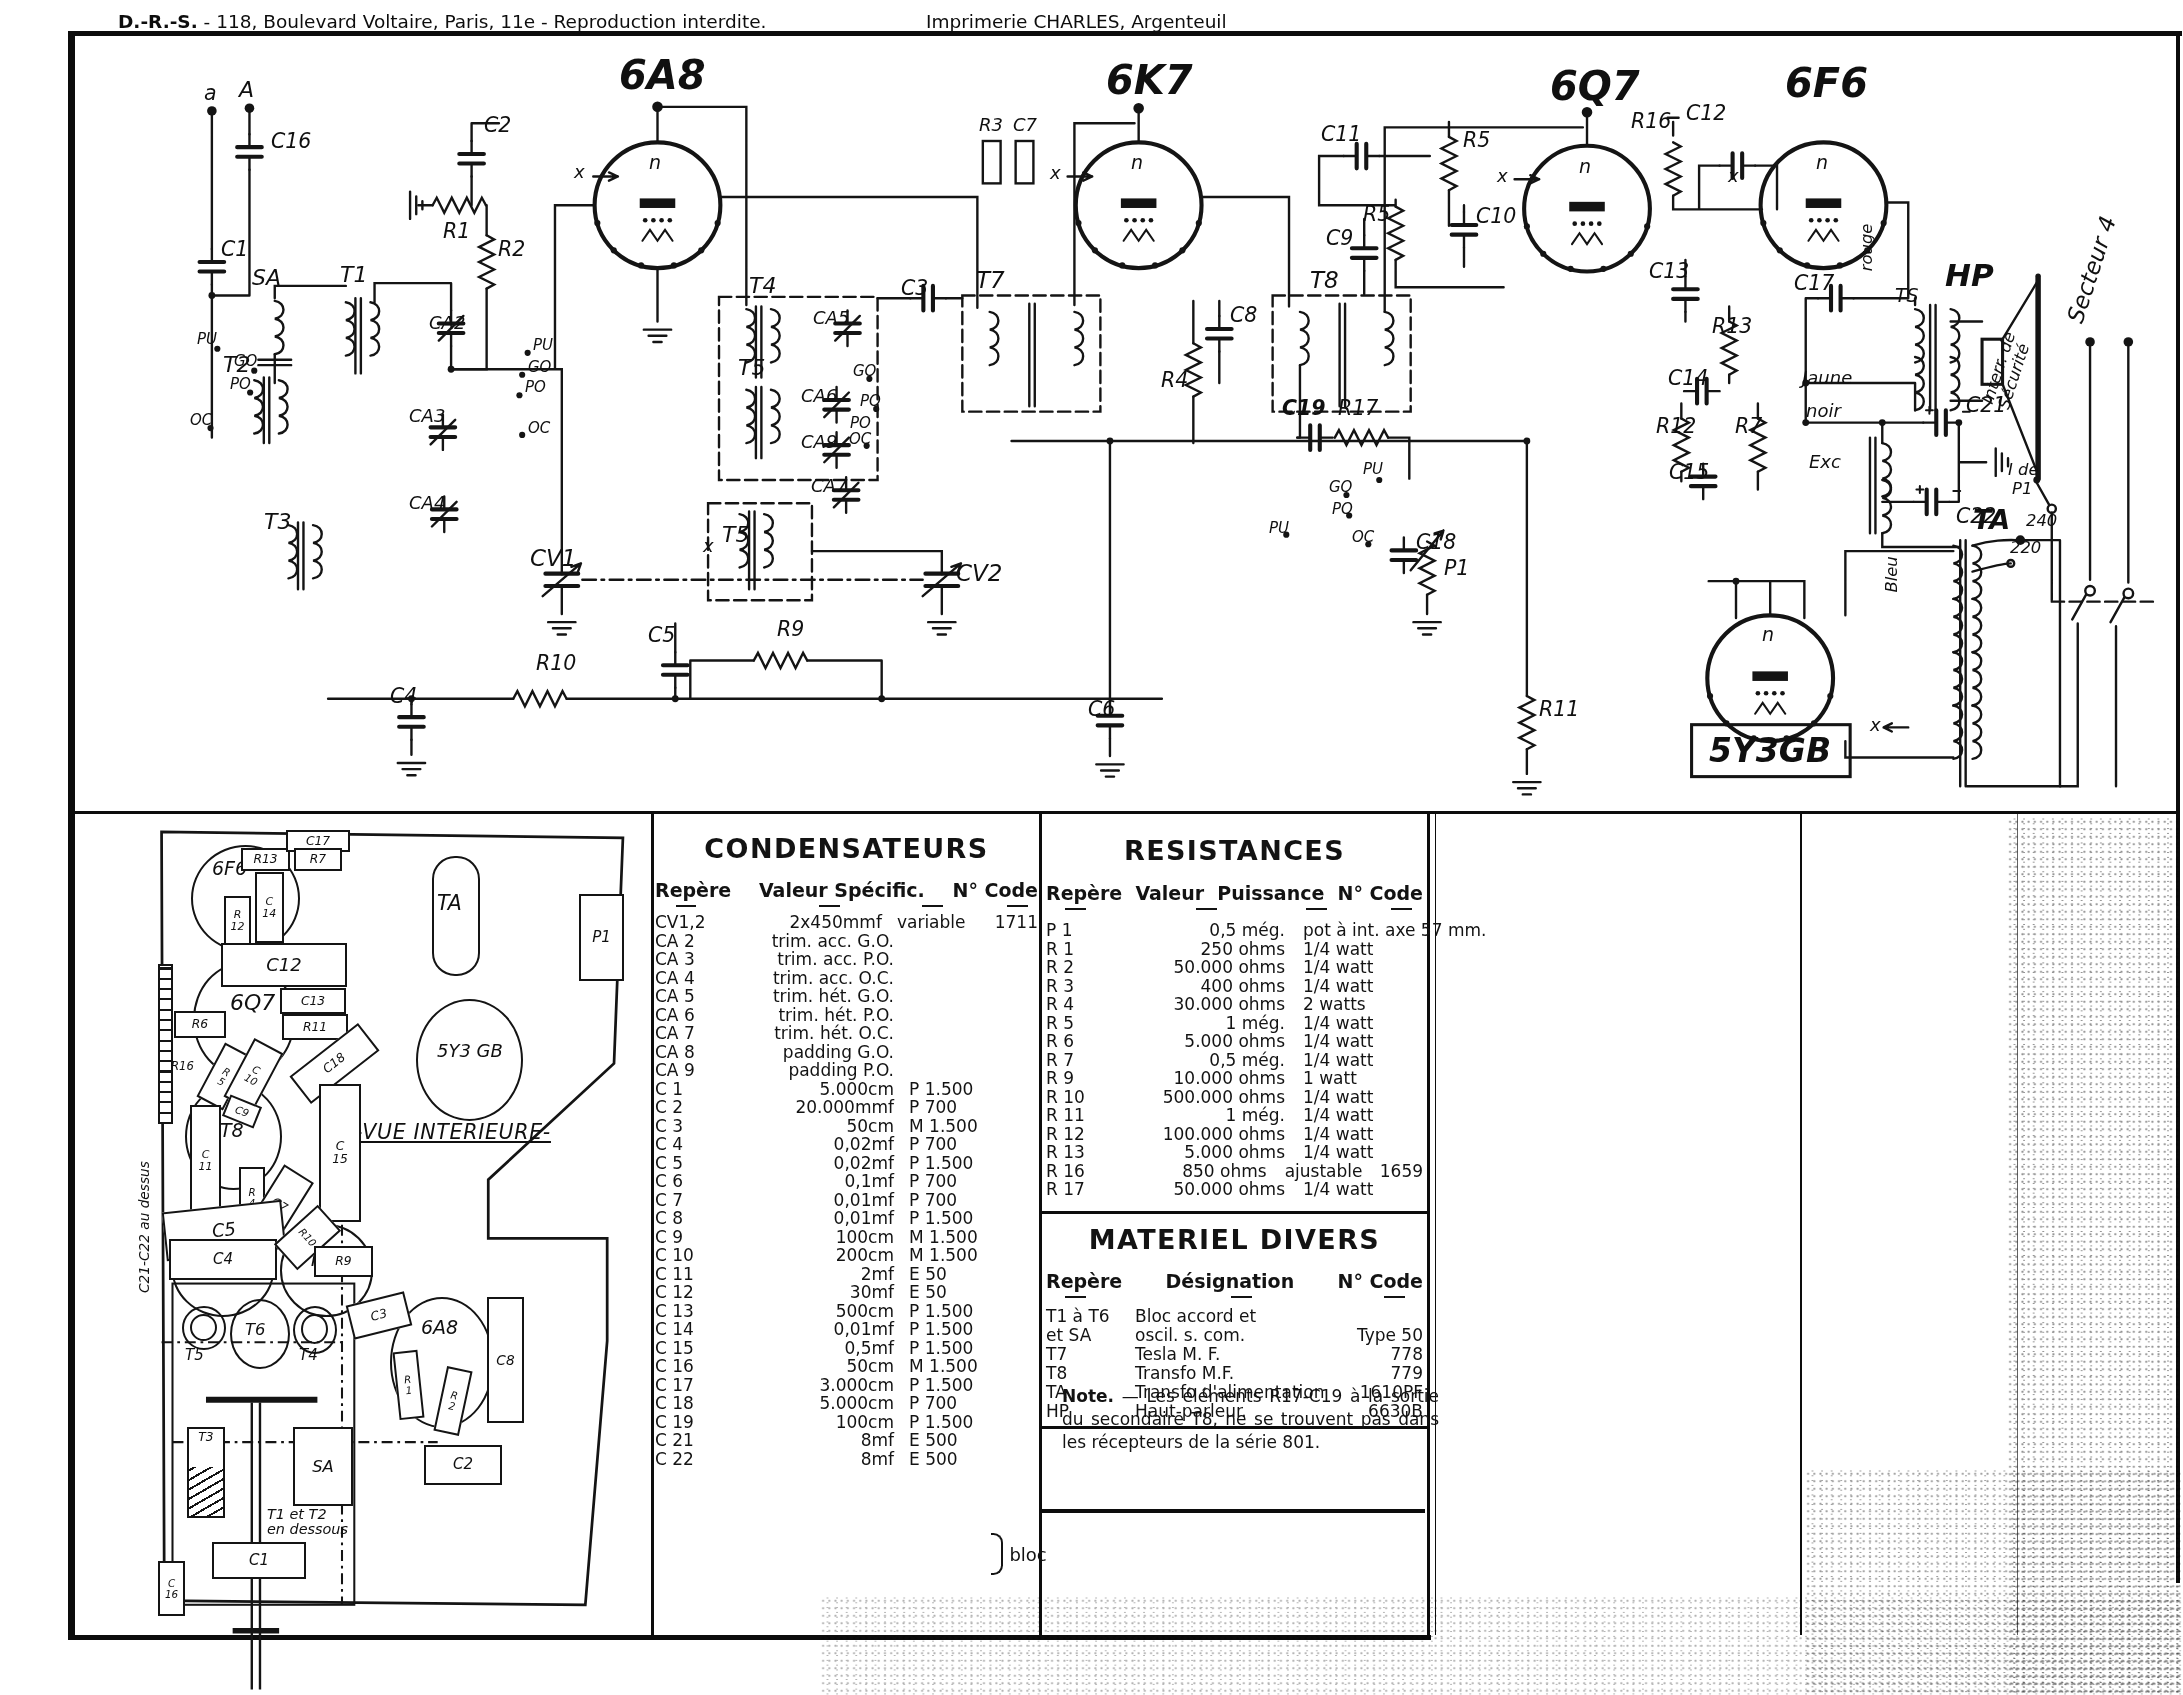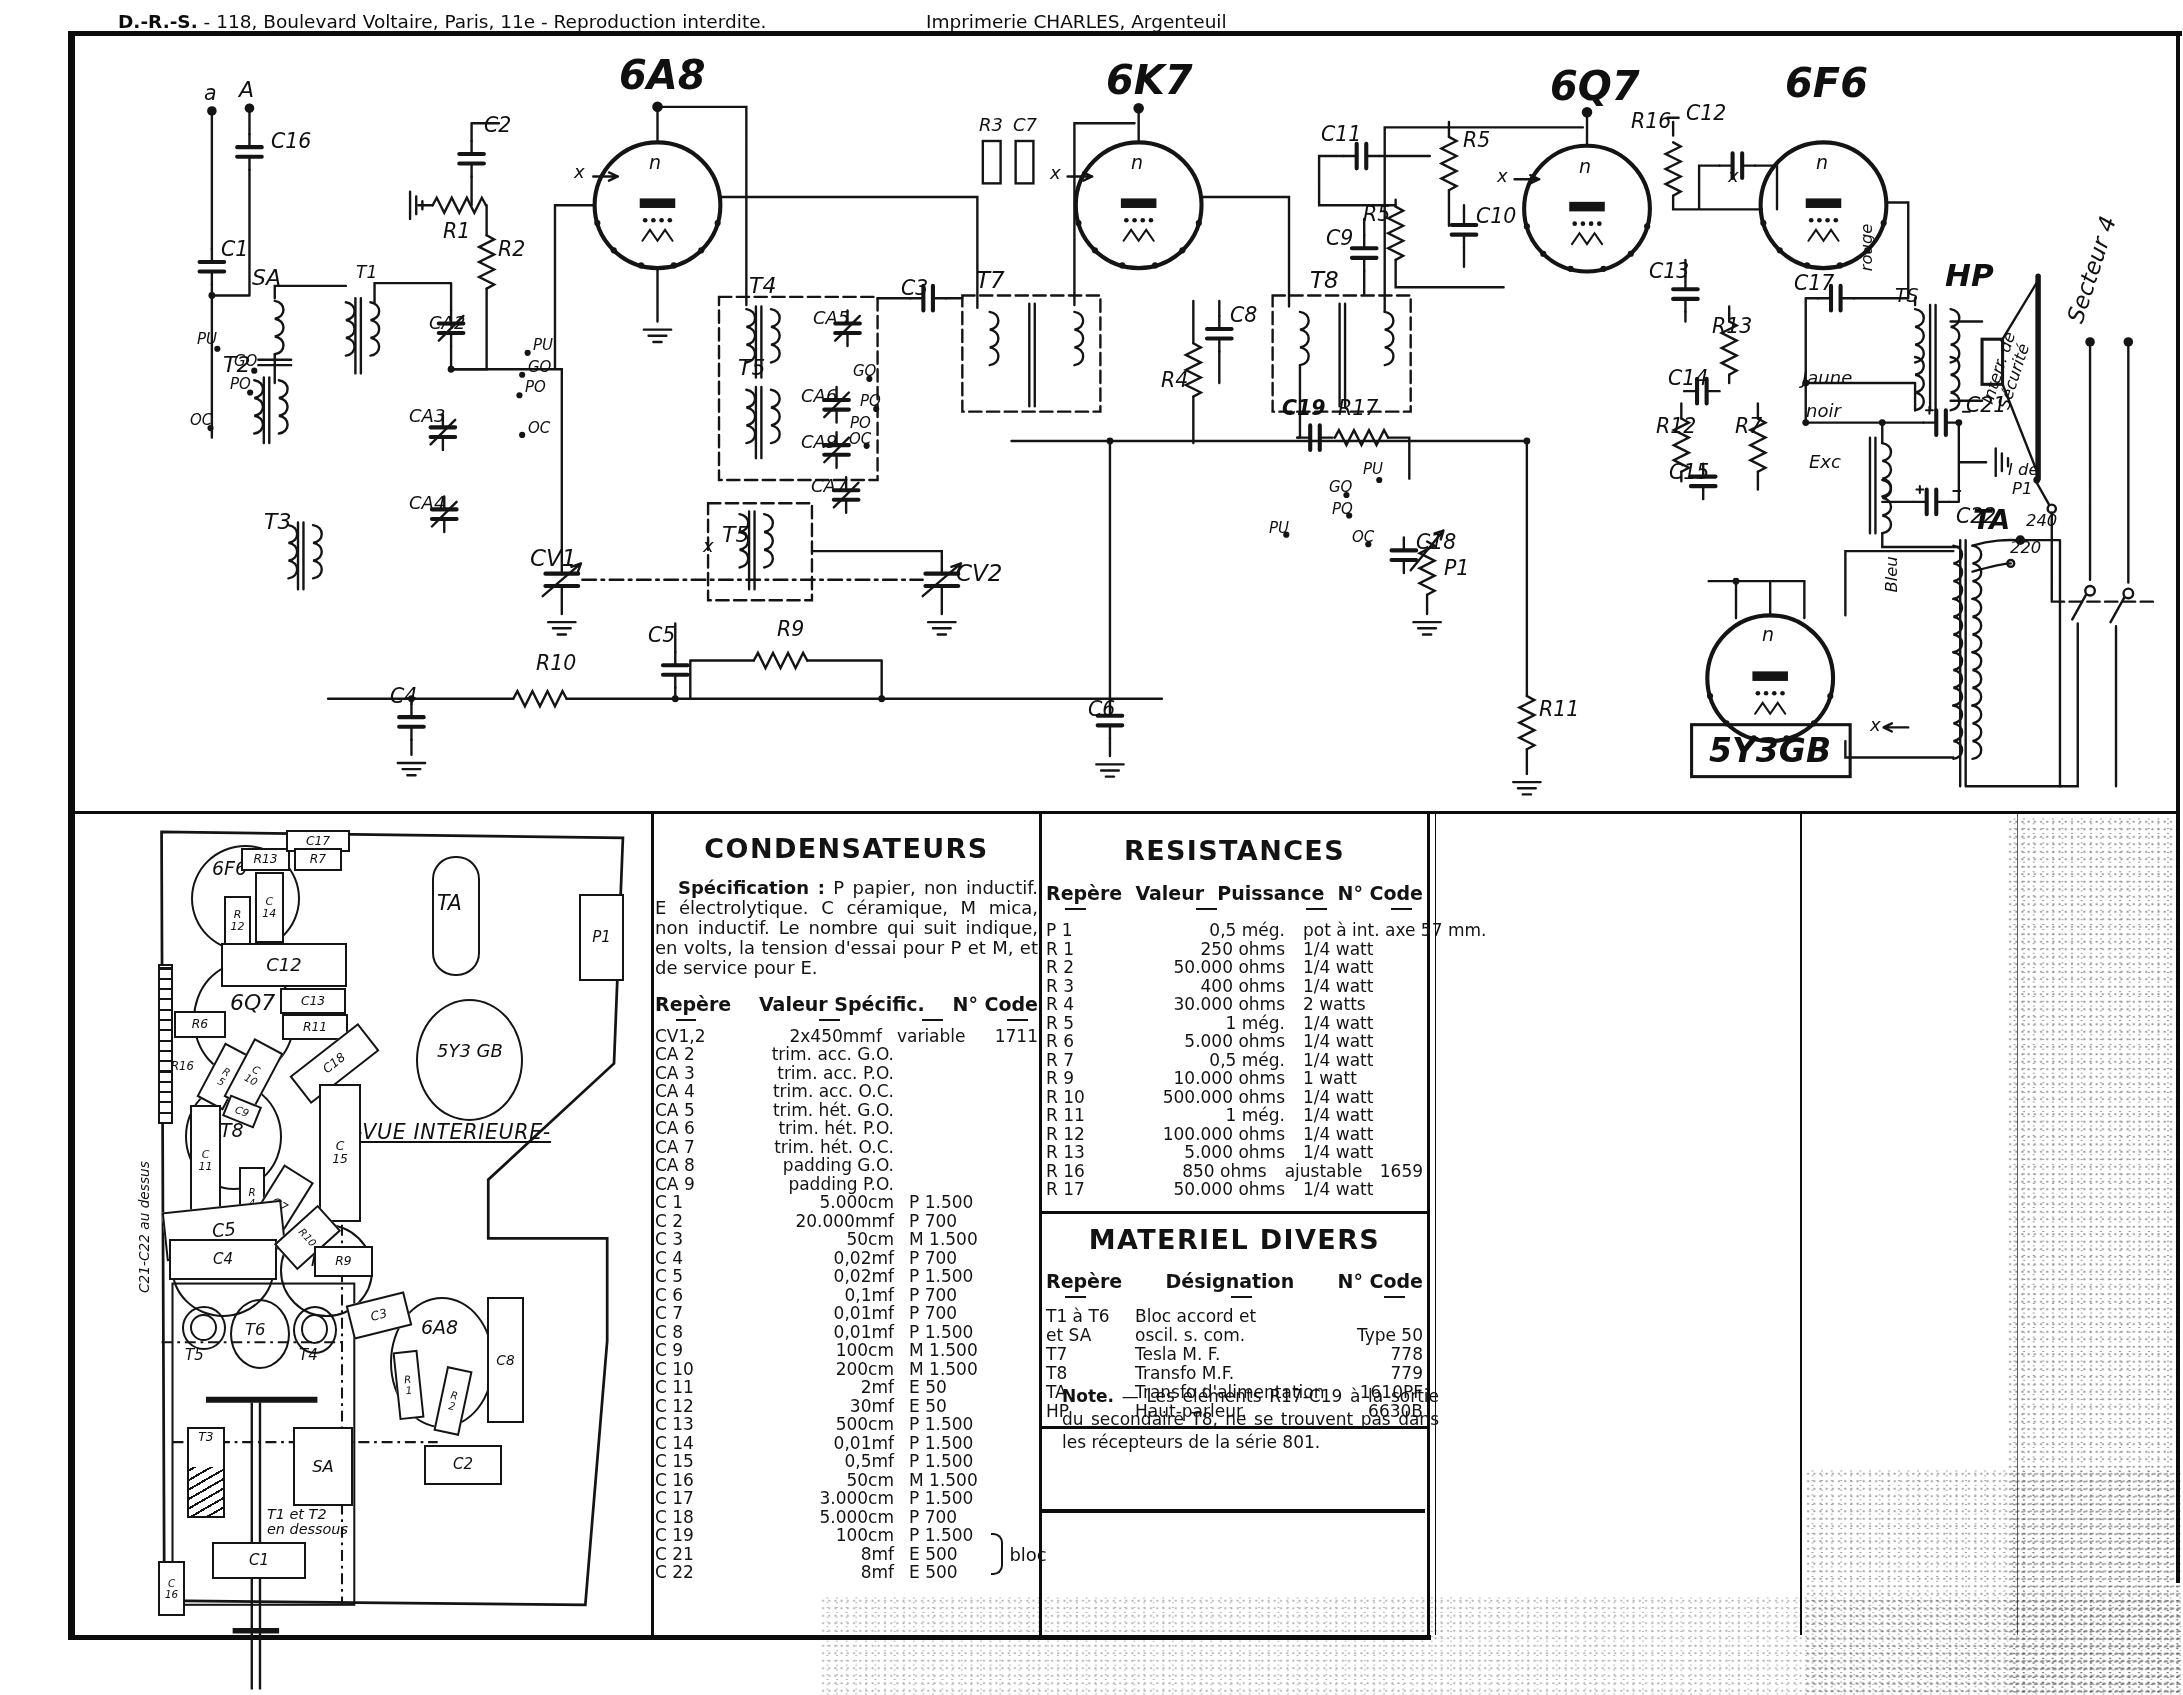--- a/index.html
+++ b/index.html
@@ -348,21 +348,21 @@
       <div class="slabel" style="left: 976px; top: 269px; font-size: 23px;">T7</div>
 
       <div class="slabel" style="left: 1310px; top: 269px; font-size: 23px;">T8</div>
 
       <div class="slabel" style="left: 749px; top: 275px; font-size: 22px;">T4</div>
 
       <div class="slabel" style="left: 738px; top: 357px; font-size: 22px;">T5</div>
 
       <div class="slabel" style="left: 722px; top: 524px; font-size: 22px;">T5</div>
 
-      <div class="slabel" style="left: 356px; top: 264px; font-size: 17px;">T1</div>
+      <div class="slabel" style="left: 340px; top: 264px; font-size: 22px;">T1</div>
 
       <div class="slabel" style="left: 223px; top: 354px; font-size: 22px;">T2</div>
 
       <div class="slabel" style="left: 264px; top: 511px; font-size: 22px;">T3</div>
 
       <div class="slabel" style="left: 252px; top: 267px; font-size: 22px;">SA</div>
 
       <div class="slabel" style="left: 204px; top: 83px; font-size: 20.5px;">a</div>
 
       <div class="slabel" style="left: 239px; top: 79px; font-size: 22px;">A</div>
@@ -678,21 +678,20 @@
       <div class="litem lr" style="left: 212px; top: 1542px; width: 90px; height: 33px; font-size: 15px;">C1</div>
 
       <div class="litem lr" style="left: 158px; top: 1561px; width: 23px; height: 51px; font-size: 10.3px;">C
 16</div>
 
       <div class="litem lr" style="left: 579px; top: 894px; width: 41px; height: 83px; font-size: 15px;">P1</div>
     </div>
 
   <section class="colsec" style="left:655px;top:833px;width:383px;">
     <h2>CONDENSATEURS</h2>
-    <p class="spec" style="margin-top:13.7px;"><b>Spécification :</b><span> P papier, non inductif. E électrolytique. C céramique, M mica, non inductif. Le nombre qui suit indique, en volts, la tension d'essai pour P et M, et de service pour E.</span></p>
     <div class="thead" style="margin-top:15px;">
       <span>Repère</span>
       <span><span>Valeur</span> <span>Spécific.</span></span>
       <span>N° Code</span>
     </div>
     <div class="dashrow">
         <i style="left:20.5px"></i>
         <i style="left:164px"></i>
         <i style="left:267px"></i>
         <i style="left:352px"></i>

